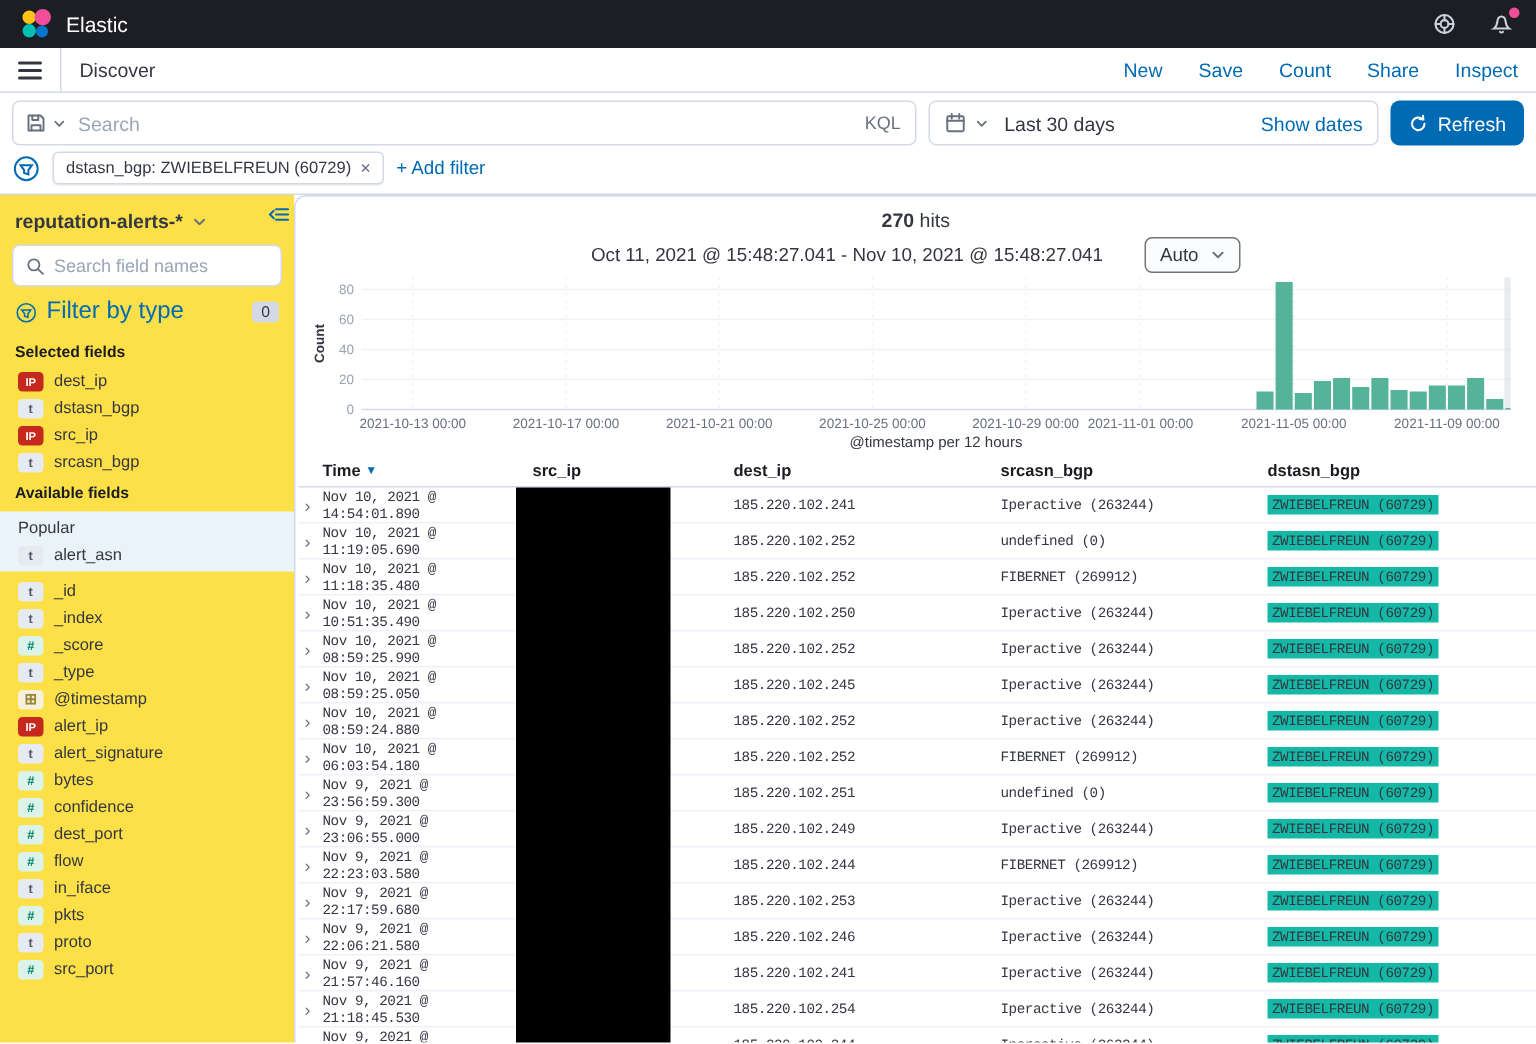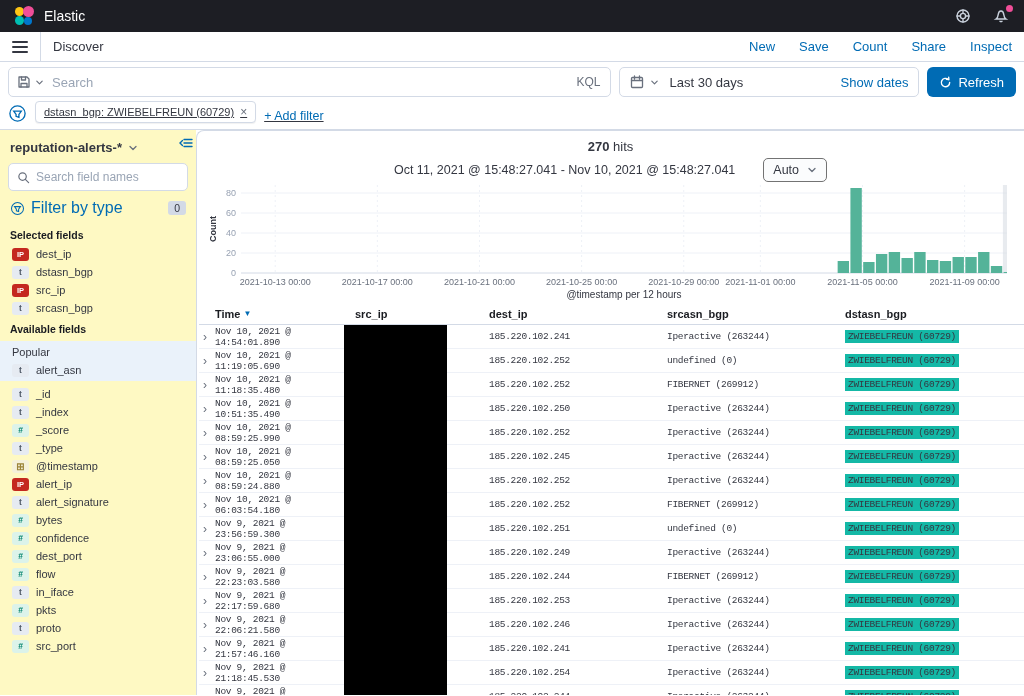--- a/index.html
+++ b/index.html
@@ -35,29 +35,29 @@
   .searchbox input { flex:1; border:0; outline:0; font-size:13px; color:#343741; font-family:inherit; }
   .searchbox input::placeholder { color:#9aa5b5; }
   .kql { font-size:12px; color:#69707d; padding:0 10px; }
   .datebox { width:300px; height:30px; border:1px solid #d3dae6; border-radius:5px; display:flex; align-items:center; background:#fff; padding:0 10px; gap:6px; }
   .datetext { font-size:13px; margin-left:4px; }
   .showdates { margin-left:auto; color:#006bb4; font-size:13px; cursor:pointer; }
   .refresh { height:30px; min-width:74px; background:#006bb4; border:0; border-radius:6px; color:#fff;
              font-size:13px; display:flex; align-items:center; gap:6px; padding:0 12px; cursor:pointer; font-family:inherit;}
 
   
-  .fbar { display:flex; align-items:flex-end; gap:8px; padding:0 8px 6px; border-bottom:1px solid #d3dae6;text-decoration:underline; }
+  .fbar { display:flex; align-items:center; gap:8px; padding:0 8px 6px; border-bottom:1px solid #d3dae6; }
   .fpill { display:flex; align-items:center; gap:6px; border:1px solid #d3dae6; border-radius:4px; height:22px;
            padding:0 8px; font-size:11px; background:#fff; cursor:pointer; box-shadow:0 1px 1px rgba(0,0,0,.06);}
   .fpill .x { color:#69707d; font-size:12px; }
   .addfilter { color:#006bb4; font-size:12.5px; cursor:pointer; }
 
   
   .bod { display:flex; height:565px; }
-  .sidebar { position:relative; width:196px; background:#fef9c3; padding:8px 8px 0; flex:none; }
+  .sidebar { position:relative; width:196px; background:#fde047; padding:8px 8px 0; flex:none; }
   .collapse-ico { position:absolute; right:3px; top:7px; cursor:pointer; }
   .idx-row { display:flex; align-items:center; gap:6px; font-weight:bold; font-size:13px; padding:2px 2px 8px; }
   .fld-search { height:28px; border:1px solid #d3dae6; border-radius:5px; background:#fff; display:flex; align-items:center; padding:0 8px; gap:6px; }
   .fld-search input { flex:1; min-width:0; border:0; outline:0; font-size:12px; font-family:inherit; color:#343741;}
   .fld-search input::placeholder { color:#9aa5b5; }
   .ftype { display:flex; align-items:center; gap:6px; padding:8px 2px 6px; }
   .ftype-label { color:#006bb4; font-size:16px; cursor:pointer; }
   .ftype-count { margin-left:auto; background:#d3dae6; color:#343741; border-radius:3px; font-size:10.5px; padding:1px 6px; }
   .sec-h { font-size:10.5px; font-weight:bold; margin:6px 2px 4px; color:#1a1c21; }
   .fitem { display:flex; align-items:center; gap:7px; height:18px; font-size:11px; padding:0 4px; cursor:pointer; }

